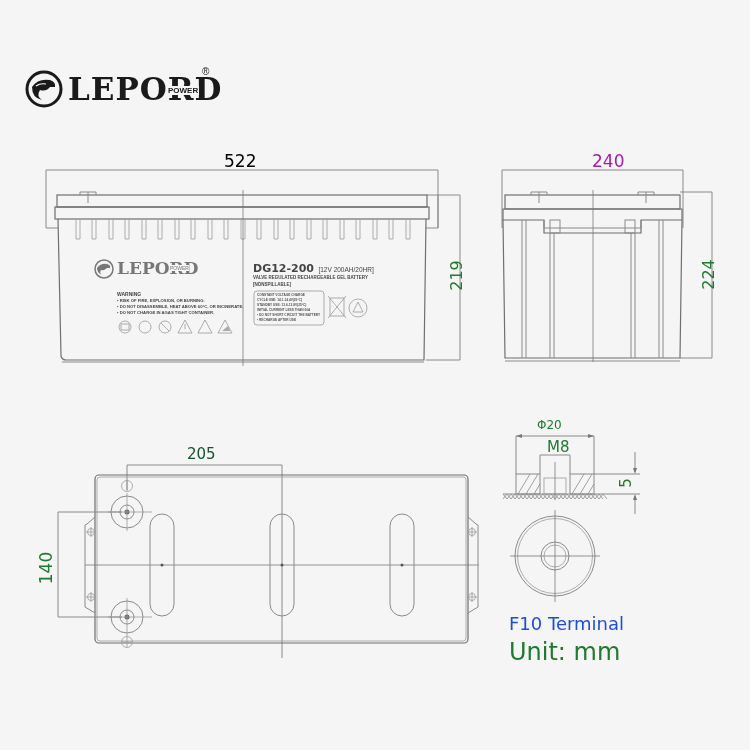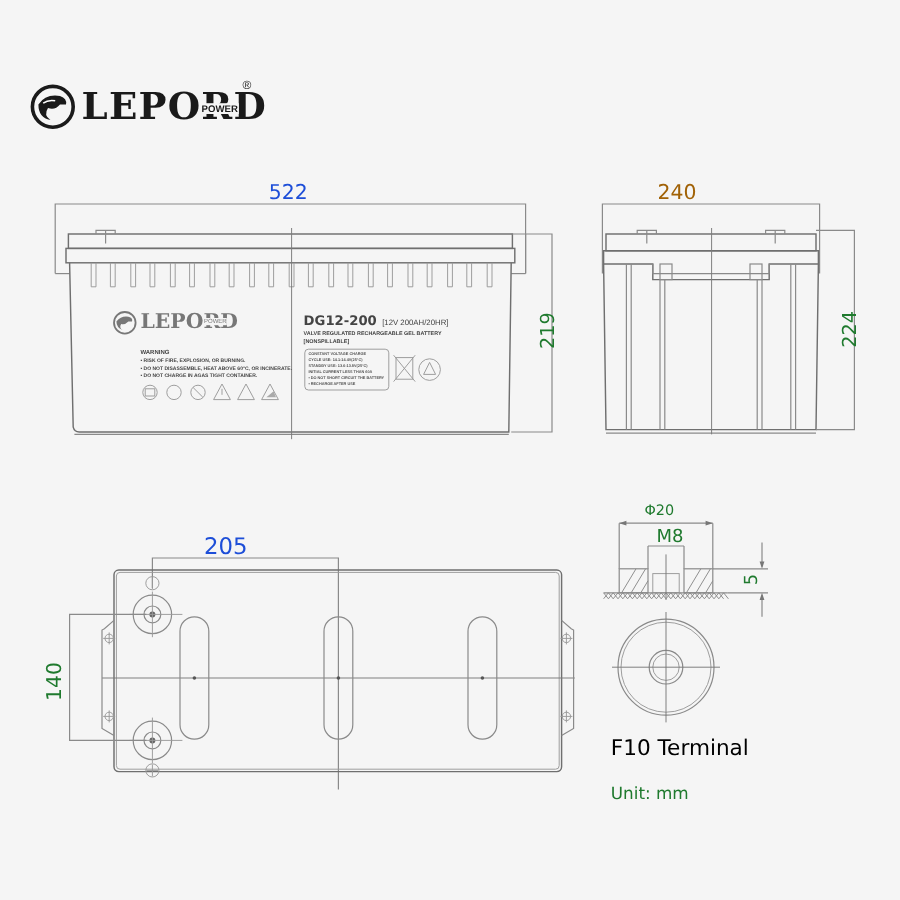--- a/index.html
+++ b/index.html
@@ -203,32 +203,32 @@
   <g>
     <circle class="ln" cx="555" cy="556" r="40"></circle>
     <circle class="thin" cx="555" cy="556" r="37.5"></circle>
     <circle class="ln" cx="555" cy="556" r="14"></circle>
     <circle class="thin" cx="555" cy="556" r="11"></circle>
     <line class="ctr" x1="510" y1="556" x2="600" y2="556"></line>
     <line class="ctr" x1="555" y1="510" x2="555" y2="602"></line>
   </g>
 </svg>
 
-<div class="dim-lbl" style="position:absolute;left:224px;top:151px;font-size:17px;color:#1d4ed8;font-family:'DejaVu Sans',sans-serif;">522</div>
+<div class="dim-lbl" style="position:absolute;left:224px;top:151px;font-size:17px;color:#000000;font-family:'DejaVu Sans',sans-serif;">522</div>
 <div style="position:absolute;left:436px;top:266px;font-size:16px;color:#1f7a2e;font-family:'DejaVu Sans',sans-serif;transform:rotate(-90deg);transform-origin:center;width:40px;text-align:center;">219</div>
-<div style="position:absolute;left:548px;top:151px;font-size:17px;color:#a16207;font-family:'DejaVu Sans',sans-serif;">240</div>
+<div style="position:absolute;left:592px;top:151px;font-size:17px;color:#a21caf;font-family:'DejaVu Sans',sans-serif;">240</div>
 <div style="position:absolute;left:688px;top:265px;font-size:16px;color:#1f7a2e;font-family:'DejaVu Sans',sans-serif;transform:rotate(-90deg);transform-origin:center;width:40px;text-align:center;">224</div>
-<div style="position:absolute;left:170px;top:445px;font-size:19px;color:#1d4ed8;font-family:'DejaVu Sans',sans-serif;">205</div>
+<div style="position:absolute;left:187px;top:445px;font-size:15px;color:#14532d;font-family:'DejaVu Sans',sans-serif;">205</div>
 <div style="position:absolute;left:26px;top:558px;font-size:17px;color:#1f7a2e;font-family:'DejaVu Sans',sans-serif;transform:rotate(-90deg);transform-origin:center;width:40px;text-align:center;">140</div>
 <div style="position:absolute;left:537px;top:418px;font-size:12px;color:#1f7a2e;font-family:'DejaVu Sans',sans-serif;">Φ20</div>
 <div style="position:absolute;left:547px;top:438px;font-size:15px;color:#1f7a2e;font-family:'DejaVu Sans',sans-serif;">M8</div>
 <div style="position:absolute;left:616px;top:474px;font-size:15px;color:#1f7a2e;font-family:'DejaVu Sans',sans-serif;transform:rotate(-90deg);transform-origin:center;width:20px;text-align:center;">5</div>
 
-<div style="position:absolute;left:509px;top:613px;font-size:18px;color:#000000;font-family:'DejaVu Sans',sans-serif;">F10 Terminal</div>
-<div style="position:absolute;left:509px;top:638px;font-size:14px;color:#1f7a2e;font-family:'DejaVu Sans',sans-serif;margin-top:16px;">Unit: mm</div>
+<div style="position:absolute;left:509px;top:613px;font-size:18px;color:#1d4ed8;font-family:'DejaVu Sans',sans-serif;">F10 Terminal</div>
+<div style="position:absolute;left:509px;top:638px;font-size:24px;color:#1f7a2e;font-family:'DejaVu Sans',sans-serif;">Unit: mm</div>
 
 <div style="position:absolute;left:117px;top:258px;">
   <span style="font-family:'DejaVu Serif',serif;font-weight:bold;font-size:17px;color:#777;">LEPORD</span>
   <span style="position:absolute;left:53px;top:7px;font-size:5px;color:#777;background:#f5f5f5;">POWER</span>
 </div>
 <div style="position:absolute;left:117px;top:291px;font-size:5px;font-weight:bold;color:#444;">WARNING</div>
 <div style="position:absolute;left:117px;top:298px;font-size:4.2px;line-height:6px;color:#444;font-weight:bold;white-space:nowrap;">
   <div>• RISK OF FIRE, EXPLOSION, OR BURNING.</div>
   <div>• DO NOT DISASSEMBLE, HEAT ABOVE 60°C, OR INCINERATE.</div>
   <div>• DO NOT CHARGE IN AGAS TIGHT CONTAINER.</div>

